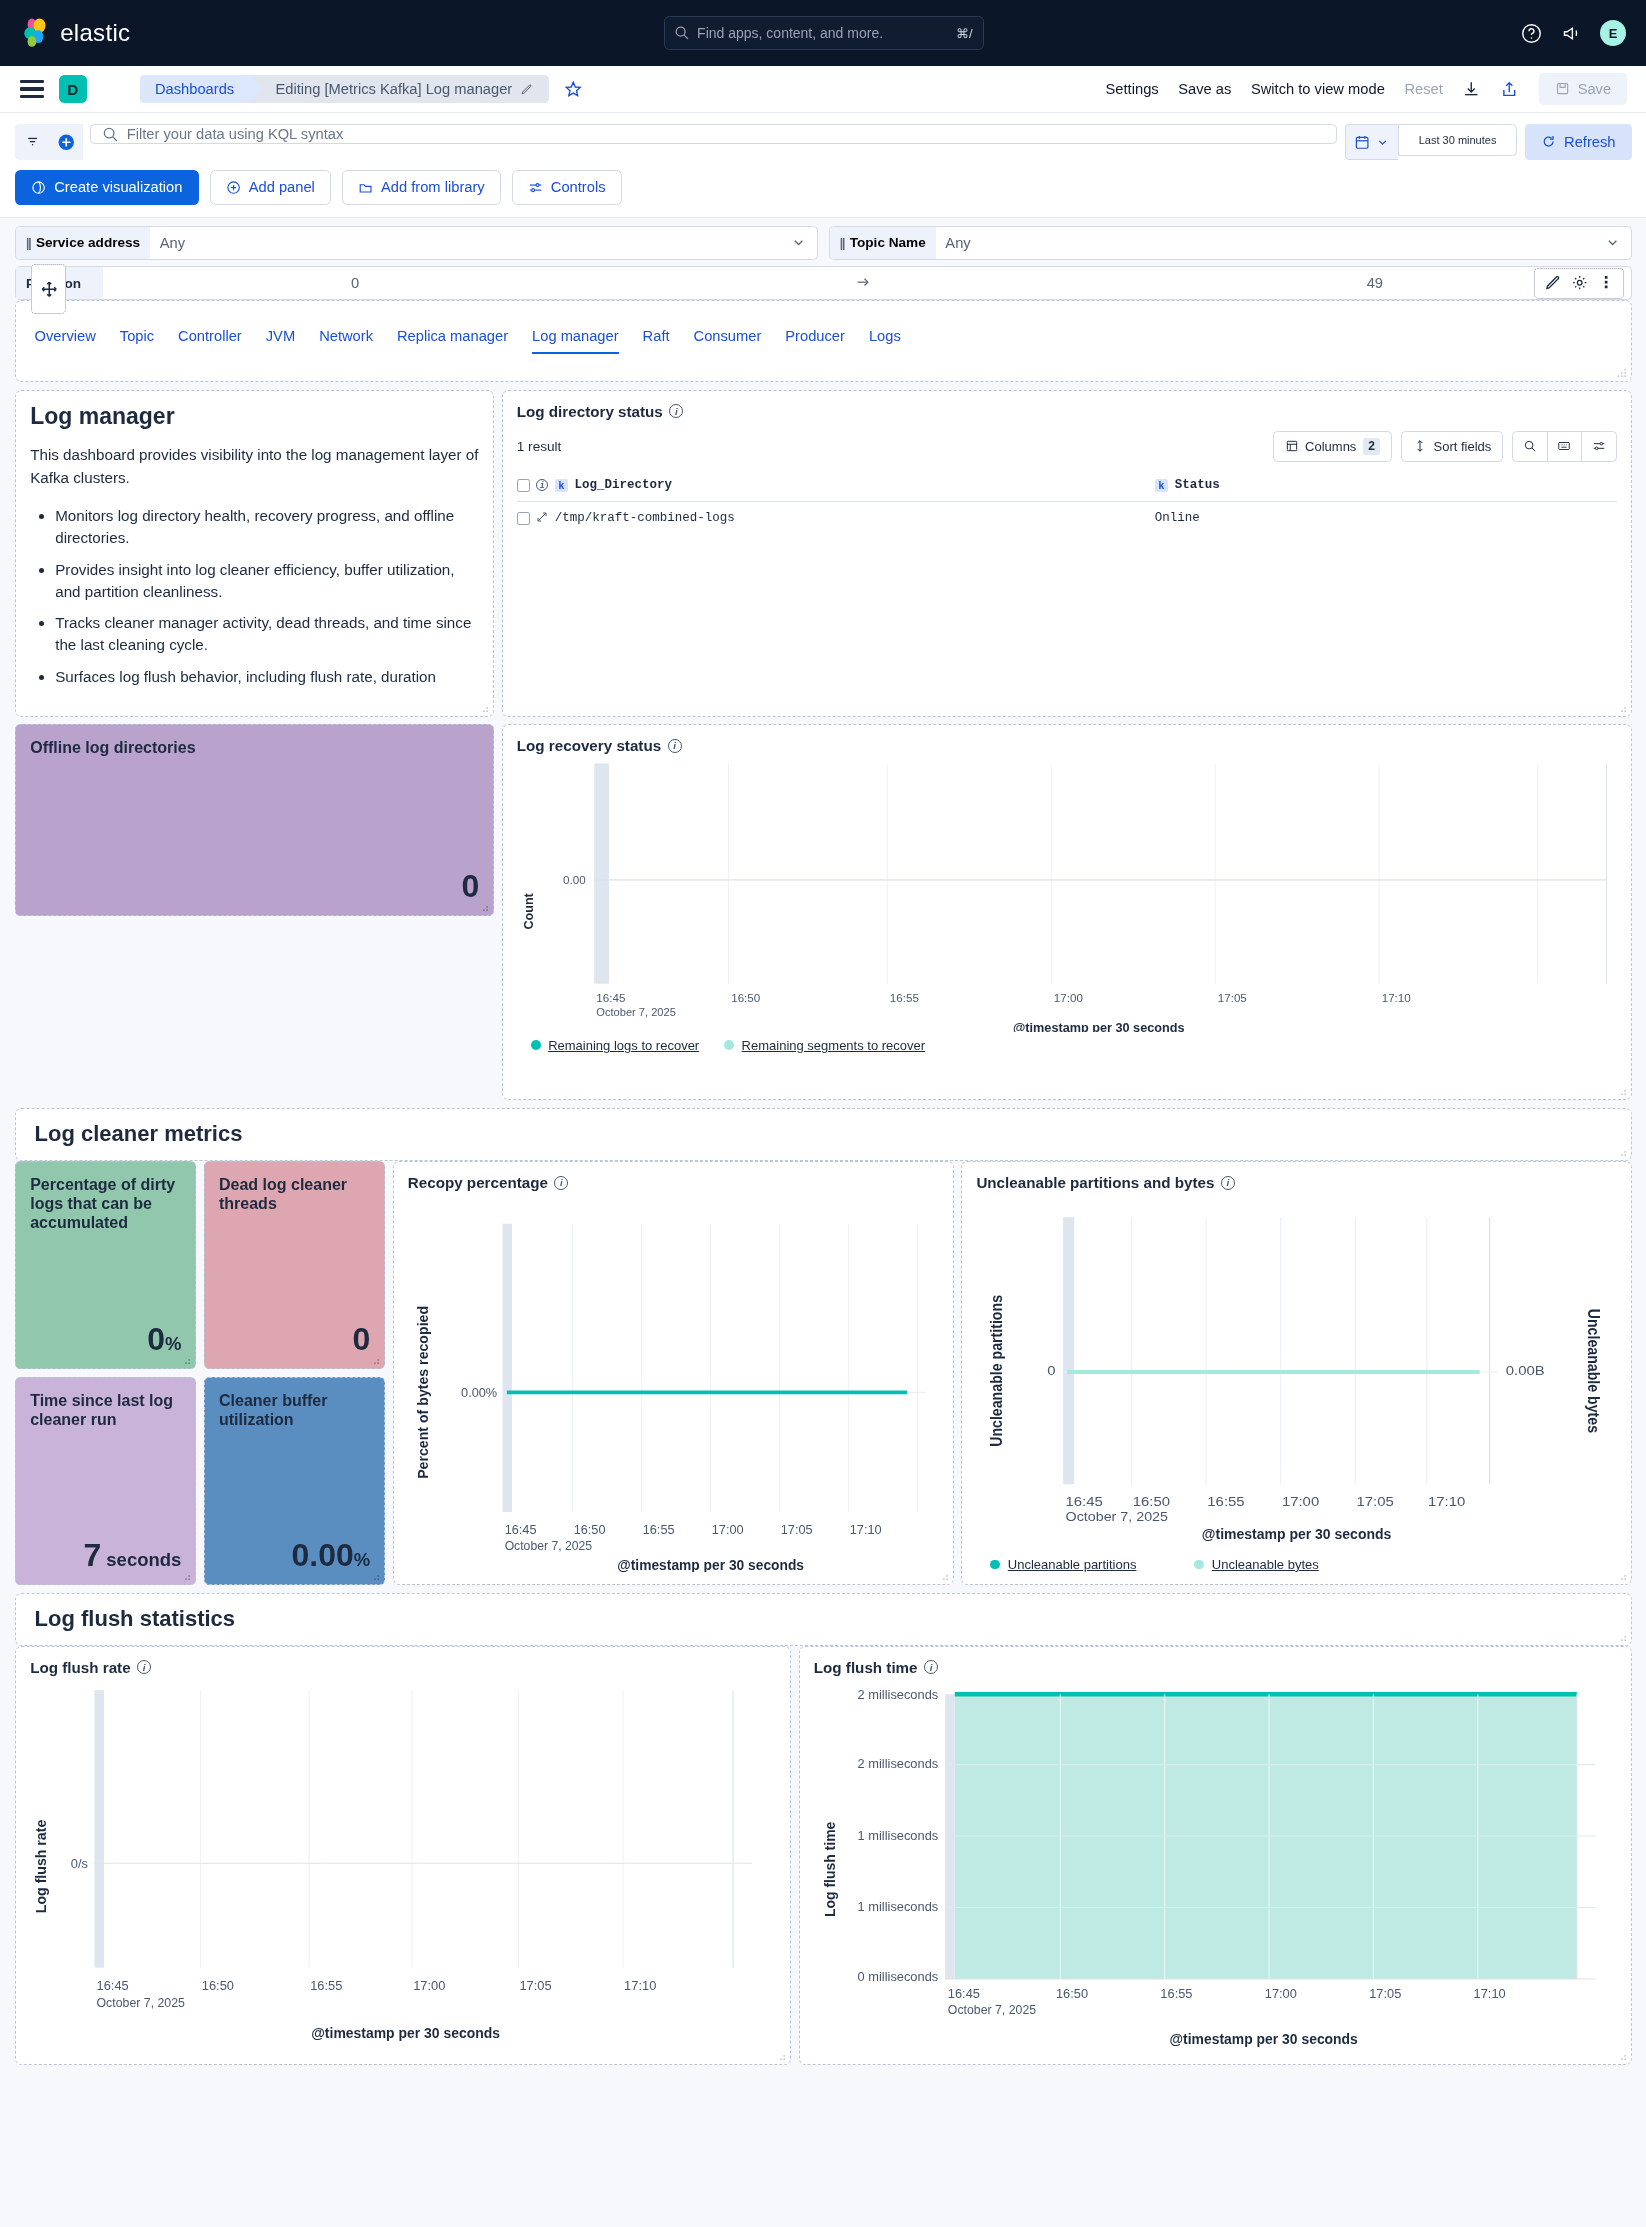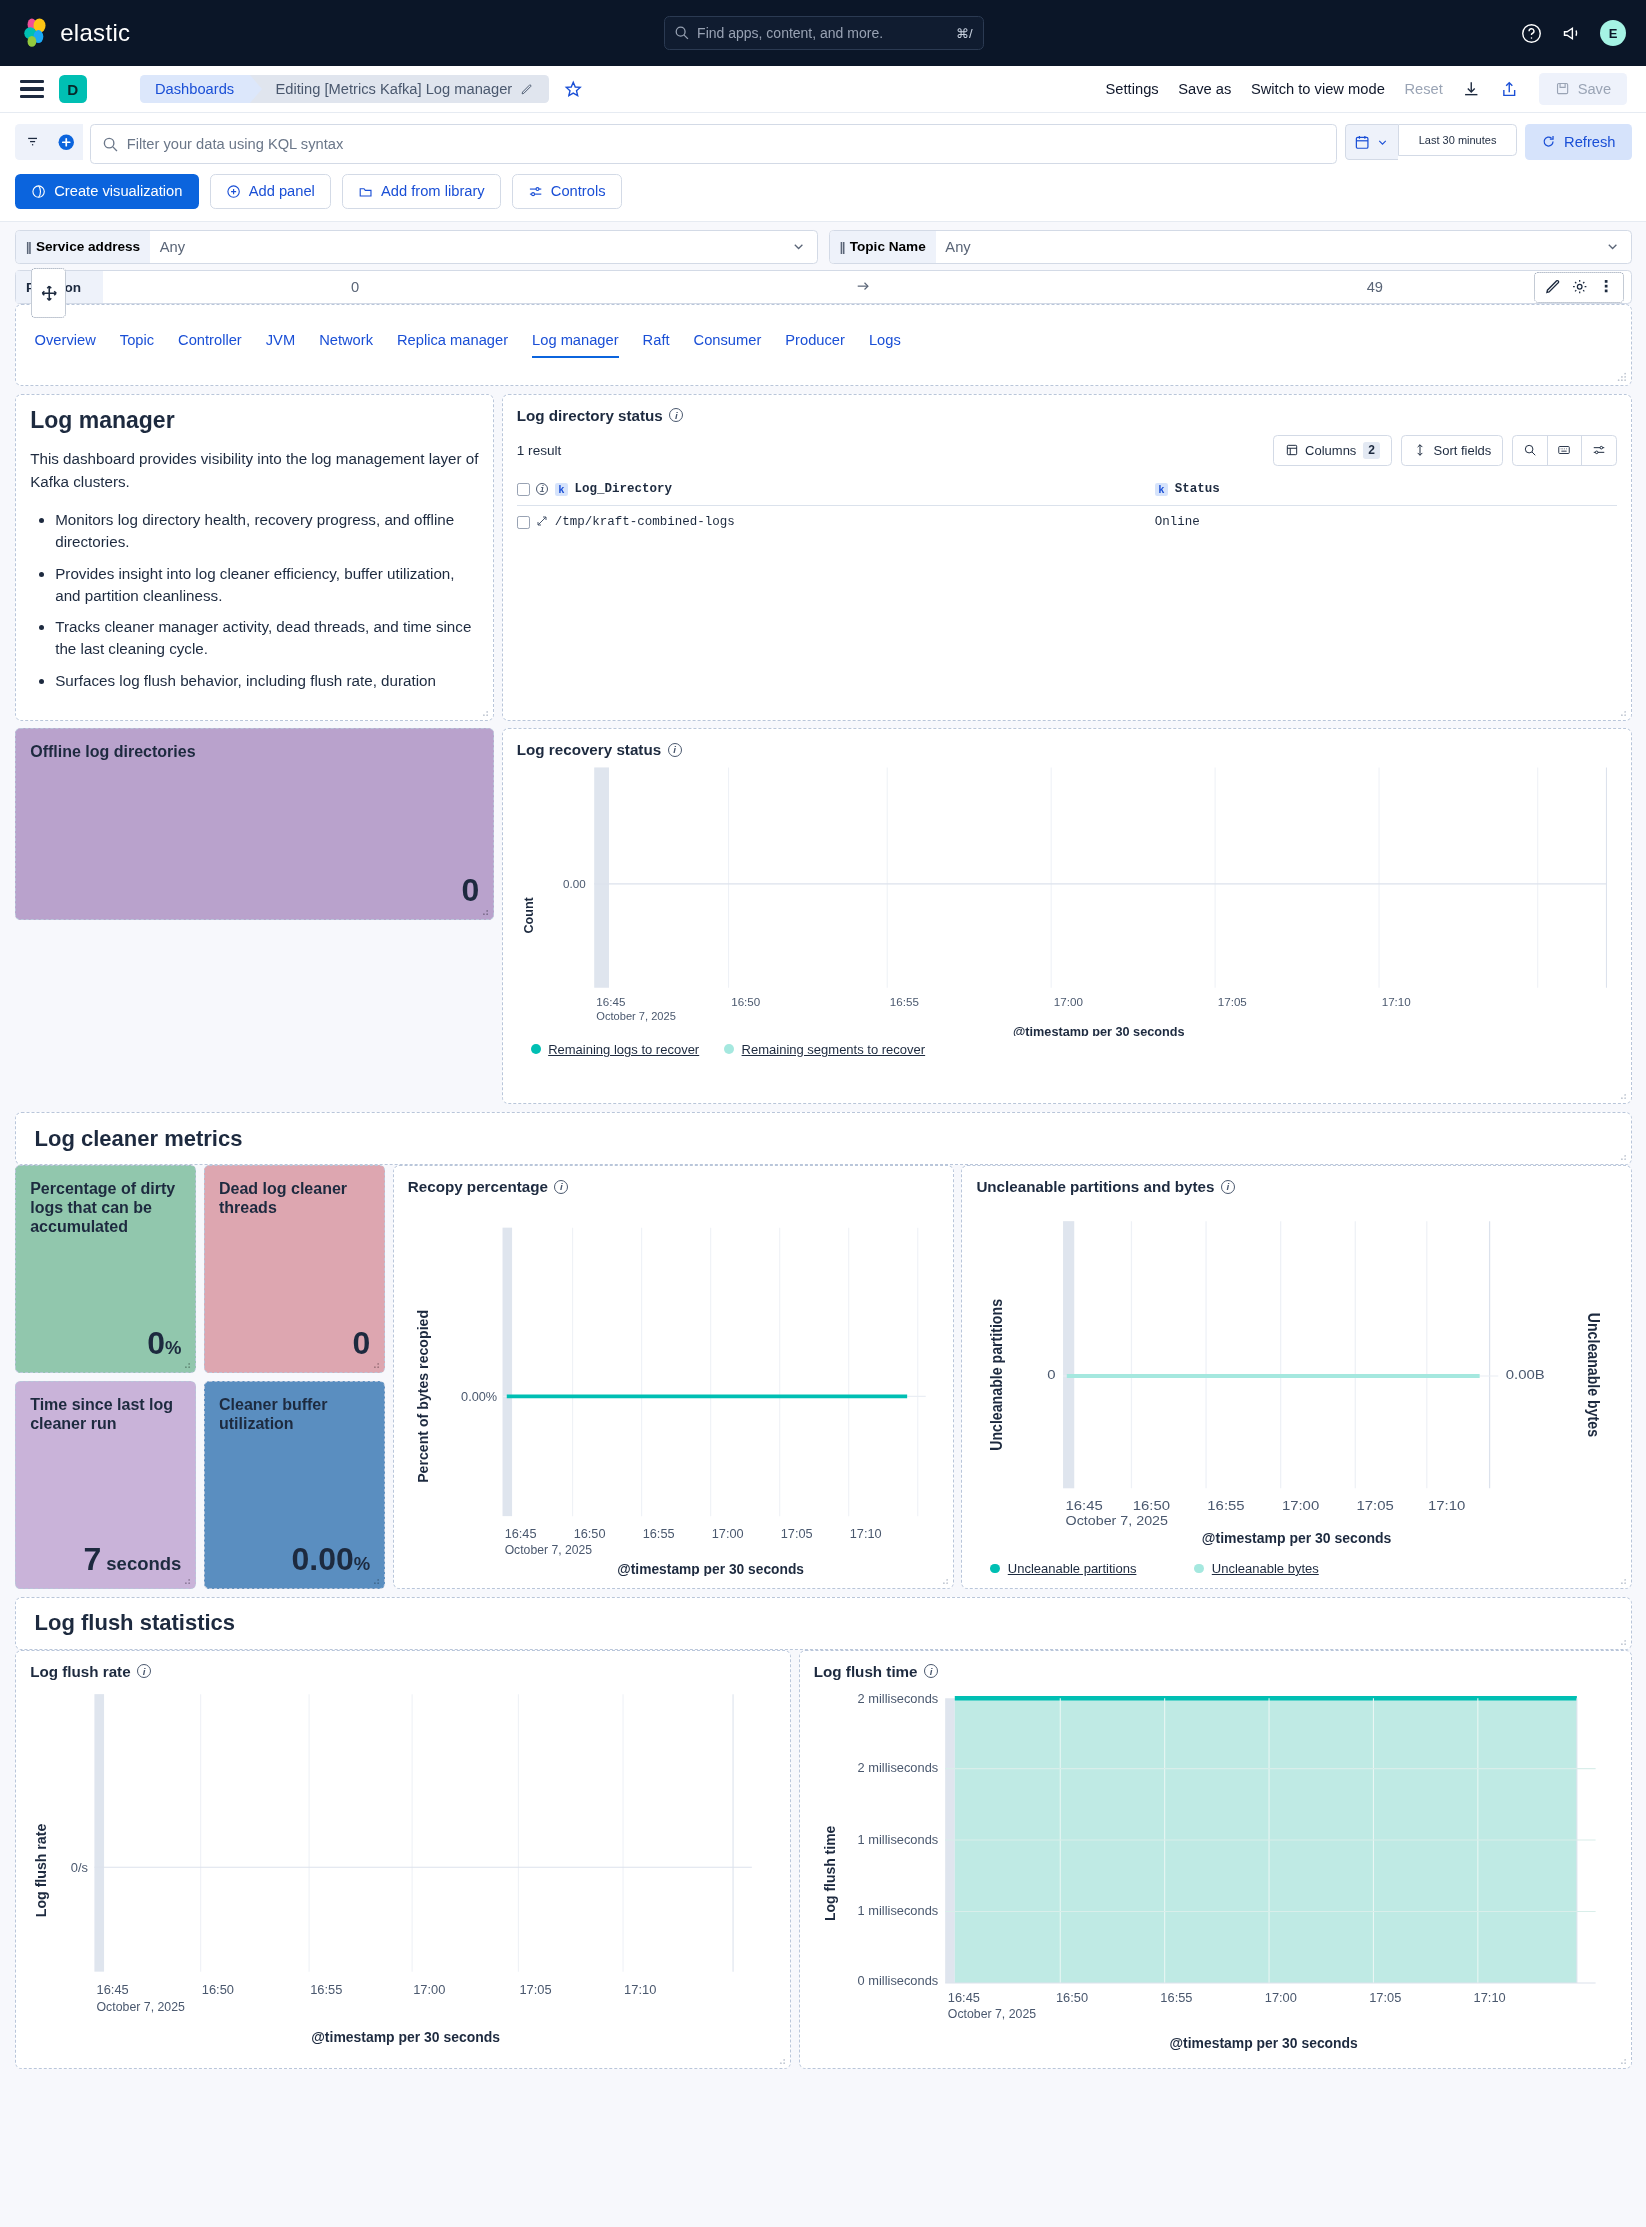--- a/index.html
+++ b/index.html
@@ -90,21 +90,21 @@
     background: #ffffff; padding: 11px 15.2px 0 15.2px;
     display: flex; align-items: flex-start; gap: 0;
   }
   .filter-group { display: flex; }
   .filter-sq {
     width: 34px; height: 36px; background: #eef2fa;
     display: flex; align-items: center; justify-content: center;
   }
   .filter-sq:first-child { border-radius: 4.4px 0 0 4.4px; }
   .kql-input {
-    flex: 1; height: 40px; margin-left: 6.5px;
+    flex: 1; height: 20px; margin-left: 6.5px;
     border: 1.1px solid #d3dae6; border-radius: 4.4px; background: #fff;
     display: flex; align-items: center; padding: 0 11px; gap: 8.7px;
   }
   .kql-input .ph { color: #6b7789; font-size: 14.7px; }
   .time-wrap { display: flex; margin-left: 7.6px; }
   .cal-seg {
     background: #eef2fa; border: 1.1px solid #d3dae6; border-right: none;
     border-radius: 4.4px 0 0 4.4px; height: 36px; display: flex; align-items: center;
     gap: 5.4px; padding: 0 8.7px;
   }
@@ -205,21 +205,21 @@
 
   
   .metric { border-radius: 5.4px; position: relative; padding: 13px 14px; display: flex; flex-direction: column; }
   .metric .m-label { font-size: 16px; font-weight: bold; line-height: 1.2; }
   .metric .m-value {
     margin-top: auto; text-align: right; font-size: 32px; font-weight: bold; line-height: 1;
   }
   .metric .m-value .unit { font-size: 18.5px; font-weight: bold; }
 
   
-  .section-panel { height: 53px; display: flex; align-items: center; }
+  .section-panel { height: 53px; display: flex; }
   .section-panel h3 { font-size: 22px; font-weight: bold; padding-left: 4.4px; }
 
   
   .chart-wrap { position: relative; width: 100%; }
   .chart-svg { display: block; width: 100%; }
   .legend { display: flex; gap: 25px; padding: 5.4px 0 0 14px; text-decoration: underline; }
   .legend-item { display: flex; align-items: center; gap: 7.6px; font-size: 13px; color: #1d2a3f; }
   .legend-dot { width: 9.8px; height: 9.8px; border-radius: 50%; }
 
   

